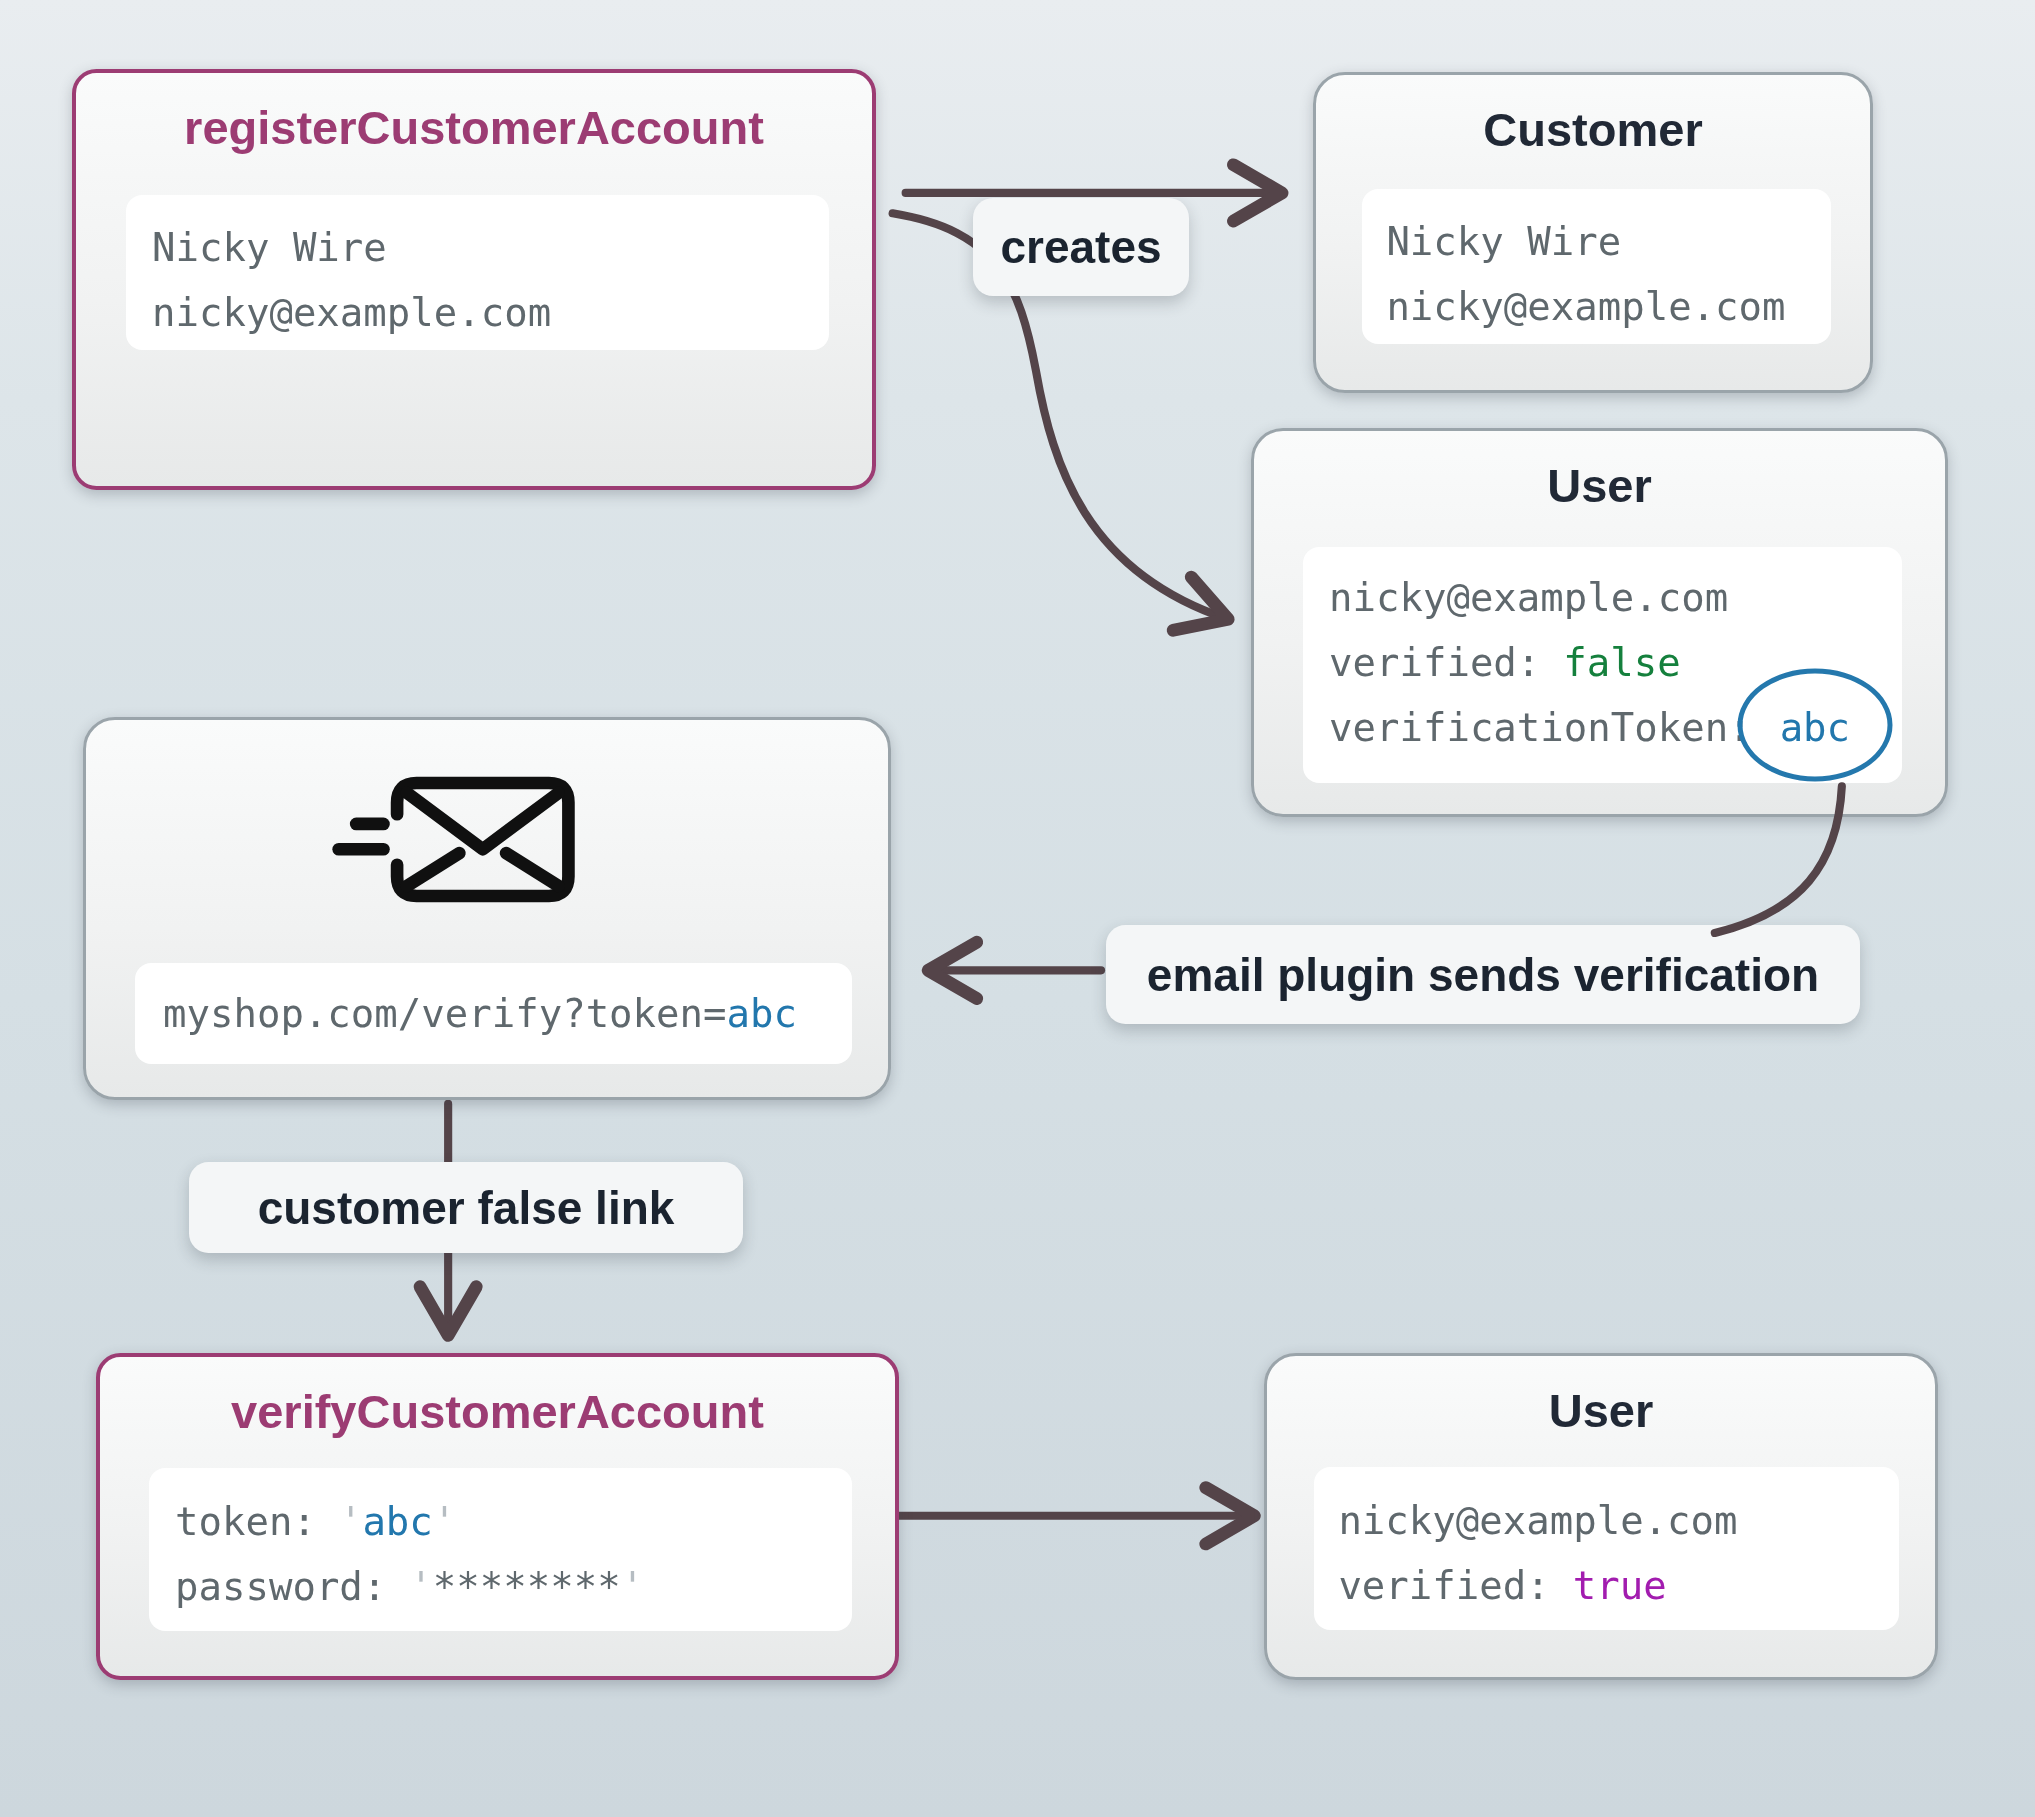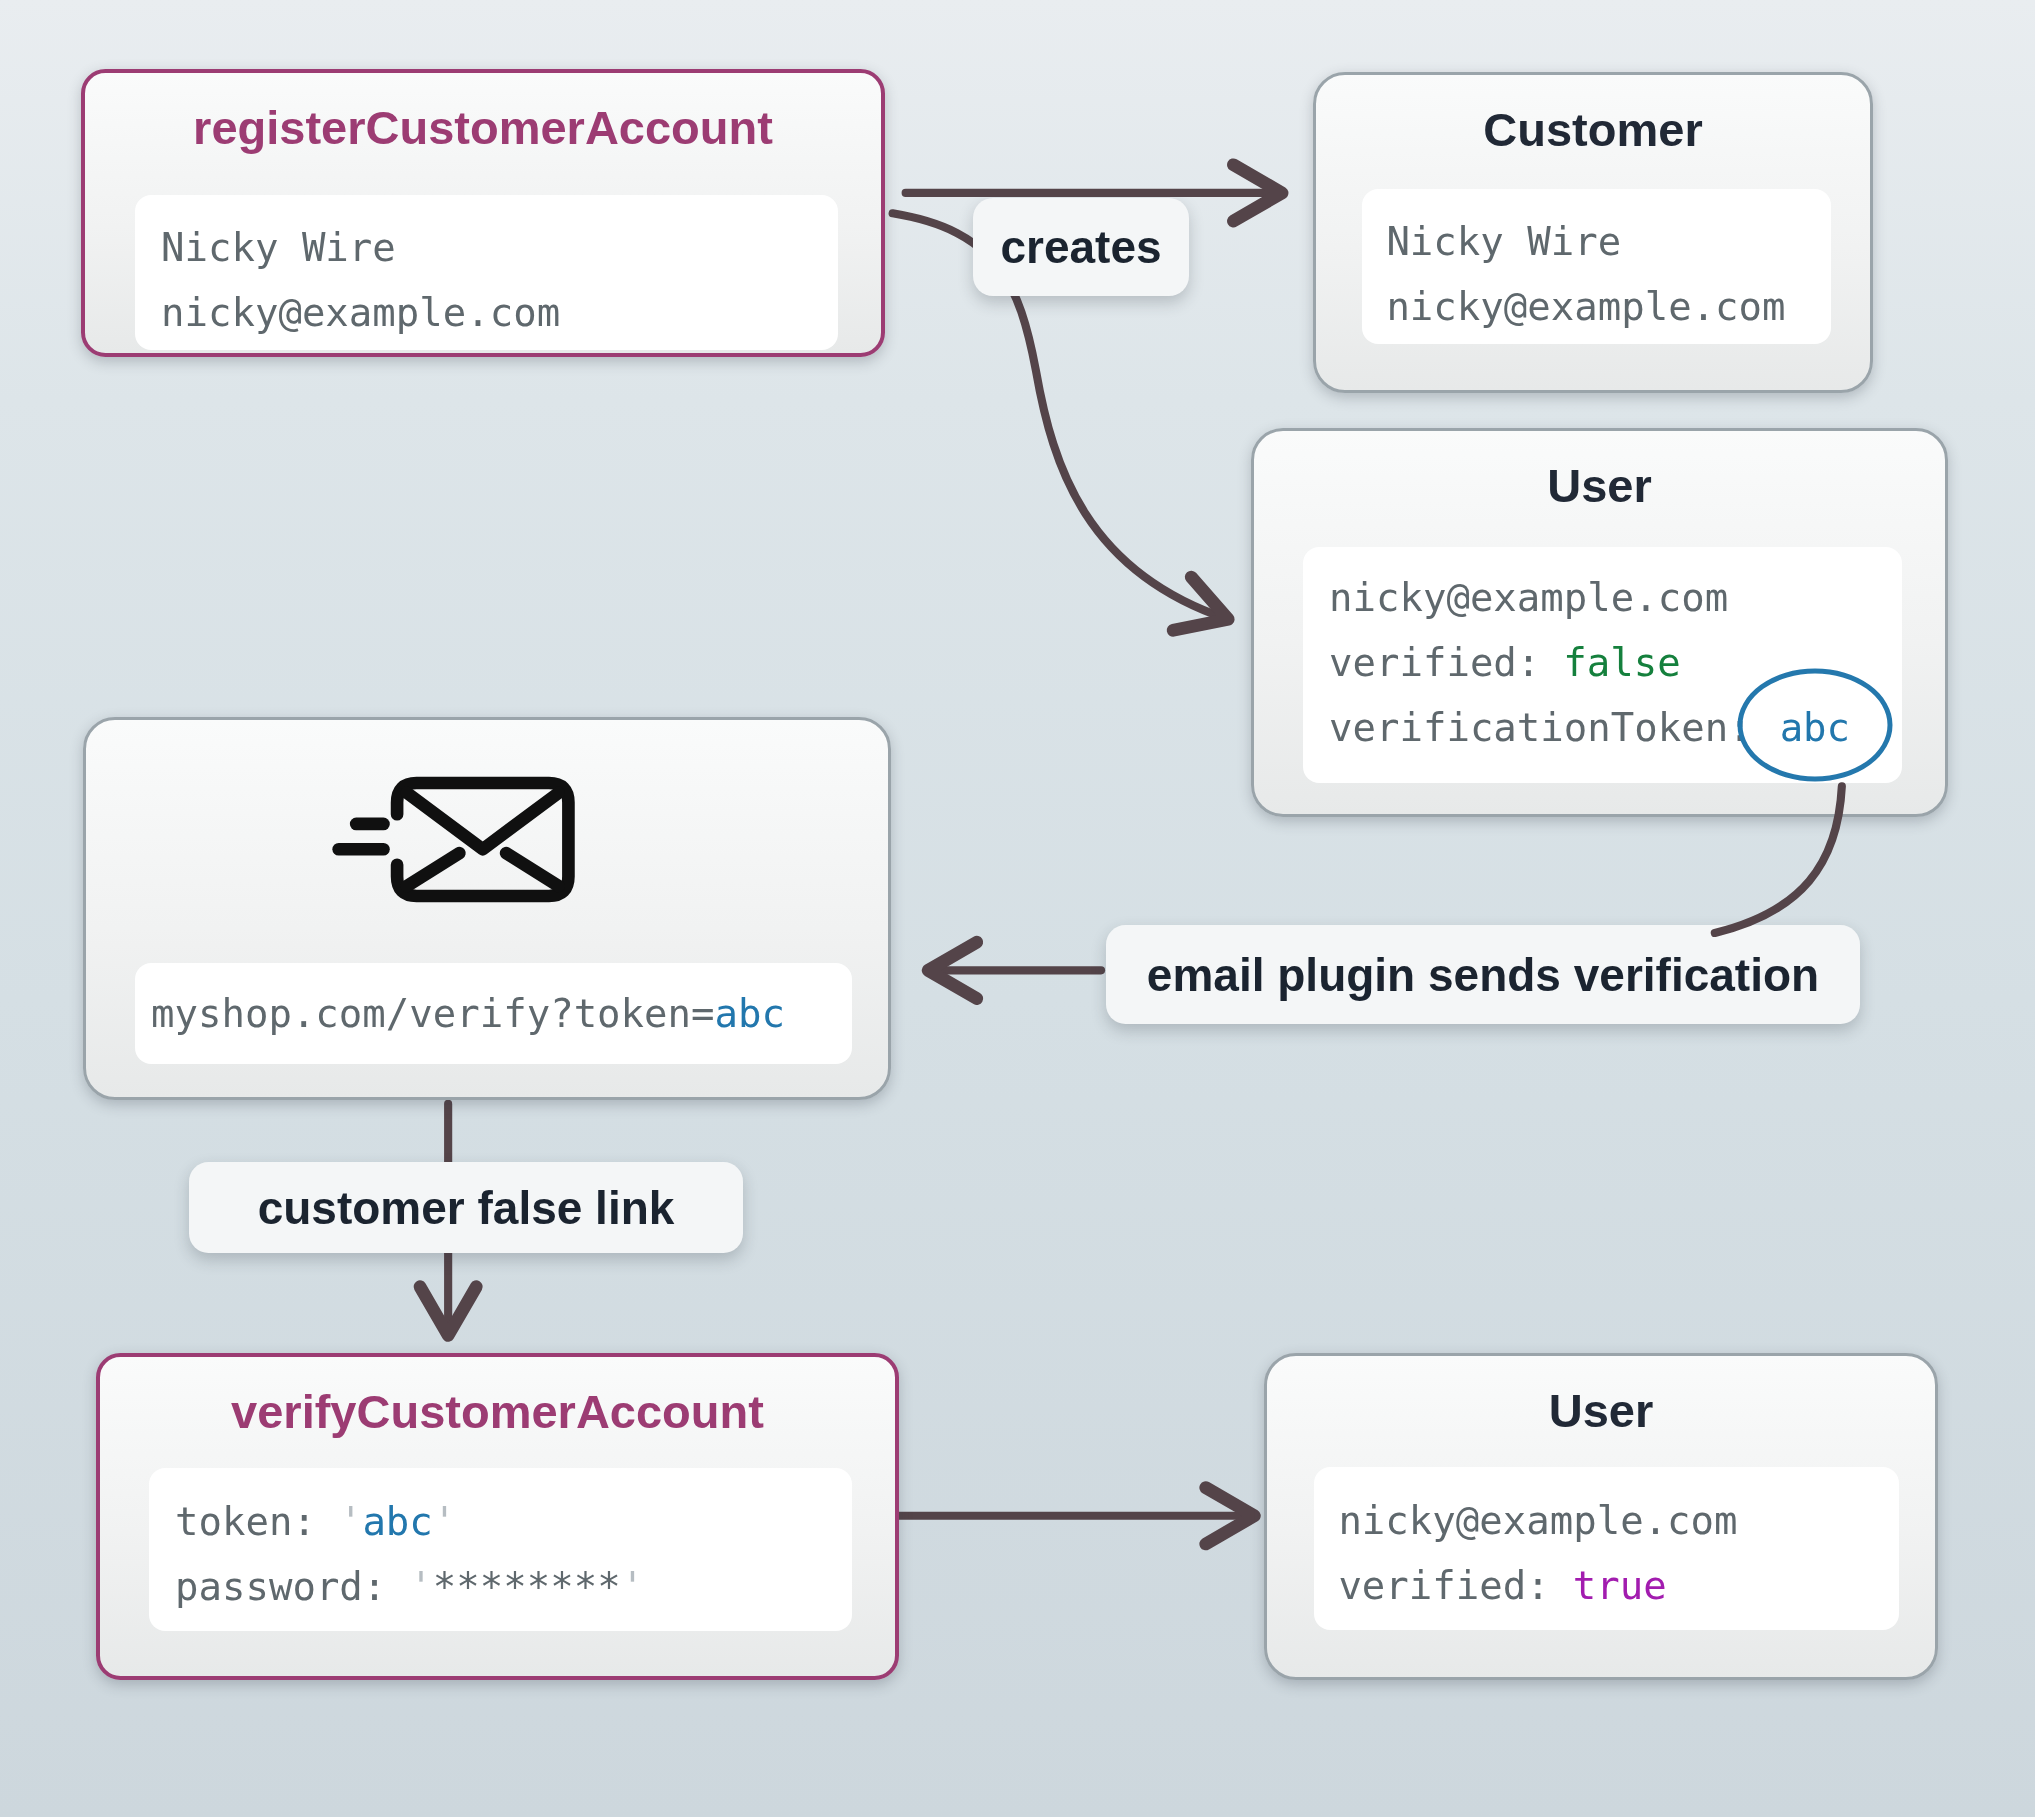--- a/index.html
+++ b/index.html
@@ -56,21 +56,21 @@
       <marker id="ah" viewBox="0 0 14 14" refX="10.5" refY="7" markerWidth="11" markerHeight="11" orient="auto-start-reverse">
         <path d="M3.2,2.6 L10.8,7 L3.2,11.4" fill="none" stroke="#544449" stroke-width="2" stroke-linecap="round" stroke-linejoin="round"></path>
       </marker>
     </defs>
     <path d="M 1096,262 C 1225,283 1252,350 1272,455 C 1293,575 1335,702 1506,760" fill="none" stroke="#544449" stroke-width="10" stroke-linecap="round" marker-end="url(#ah)"></path>
     <path d="M 550,1356 L 550,1638" fill="none" stroke="#544449" stroke-width="10" stroke-linecap="round" marker-end="url(#ah)"></path>
     <path d="M 1352,1192 L 1142,1192" fill="none" stroke="#544449" stroke-width="10" stroke-linecap="round" marker-end="url(#ah)"></path>
     <path d="M 1104,1862 L 1538,1862" fill="none" stroke="#544449" stroke-width="10" stroke-linecap="round" marker-end="url(#ah)"></path>
   </svg>
 
-  <div class="node purple" style="left:81px;top:69px;width:804px;height:288px;">
+  <div class="node purple" style="left:72px;top:69px;width:804px;height:421px;">
     <div class="node-title">registerCustomerAccount</div>
     <div class="inner" style="left:50px;top:122px;width:703px;height:155px;padding:19.5px 0 0 26px;">
       <div>Nicky Wire</div>
       <div>nicky@example.com</div>
     </div>
   </div>
 
   <div class="node gray" style="left:1313px;top:72px;width:560px;height:321px;">
     <div class="node-title">Customer</div>
     <div class="inner" style="left:46px;top:114px;width:469px;height:155px;padding:19.5px 0 0 24.4px;">
@@ -90,21 +90,21 @@
 
   <div class="node gray" style="left:83px;top:717px;width:808px;height:383px;">
     <svg style="position:absolute;left:241px;top:39px;" width="257" height="161" viewBox="0 0 132 82" fill="none" stroke="#101010" stroke-width="6.5" stroke-linecap="round" stroke-linejoin="round">
       <path d="M36,28 V22 Q36,12 46,12 H114 Q124,12 124,22 V60 Q124,70 114,70 H46 Q36,70 36,60 V54"></path>
       <path d="M41,17 L80,46 L119,17"></path>
       <path d="M41,65 L68,48"></path>
       <path d="M92,48 L119,65"></path>
       <path d="M15,33 H29"></path>
       <path d="M6,46 H29"></path>
     </svg>
-    <div class="inner" style="left:49px;top:243px;width:717px;height:101px;line-height:101px;padding:0 0 0 16px;">
+    <div class="inner" style="left:49px;top:243px;width:717px;height:101px;line-height:101px;padding:0 0 0 28px;">
       <span>myshop.com/verify?token=</span><span class="tok-blue">abc</span>
     </div>
   </div>
 
   <div class="node purple" style="left:96px;top:1353px;width:803px;height:327px;">
     <div class="node-title">verifyCustomerAccount</div>
     <div class="inner" style="left:49px;top:111px;width:703px;height:163px;padding:21px 0 0 26px;">
       <div><span>token:</span><span class="gap"></span><span class="quote">'</span><span class="tok-blue">abc</span><span class="quote">'</span></div>
       <div><span>password:</span><span class="gap"></span><span class="quote">'</span><span>********</span><span class="quote">'</span></div>
     </div>

